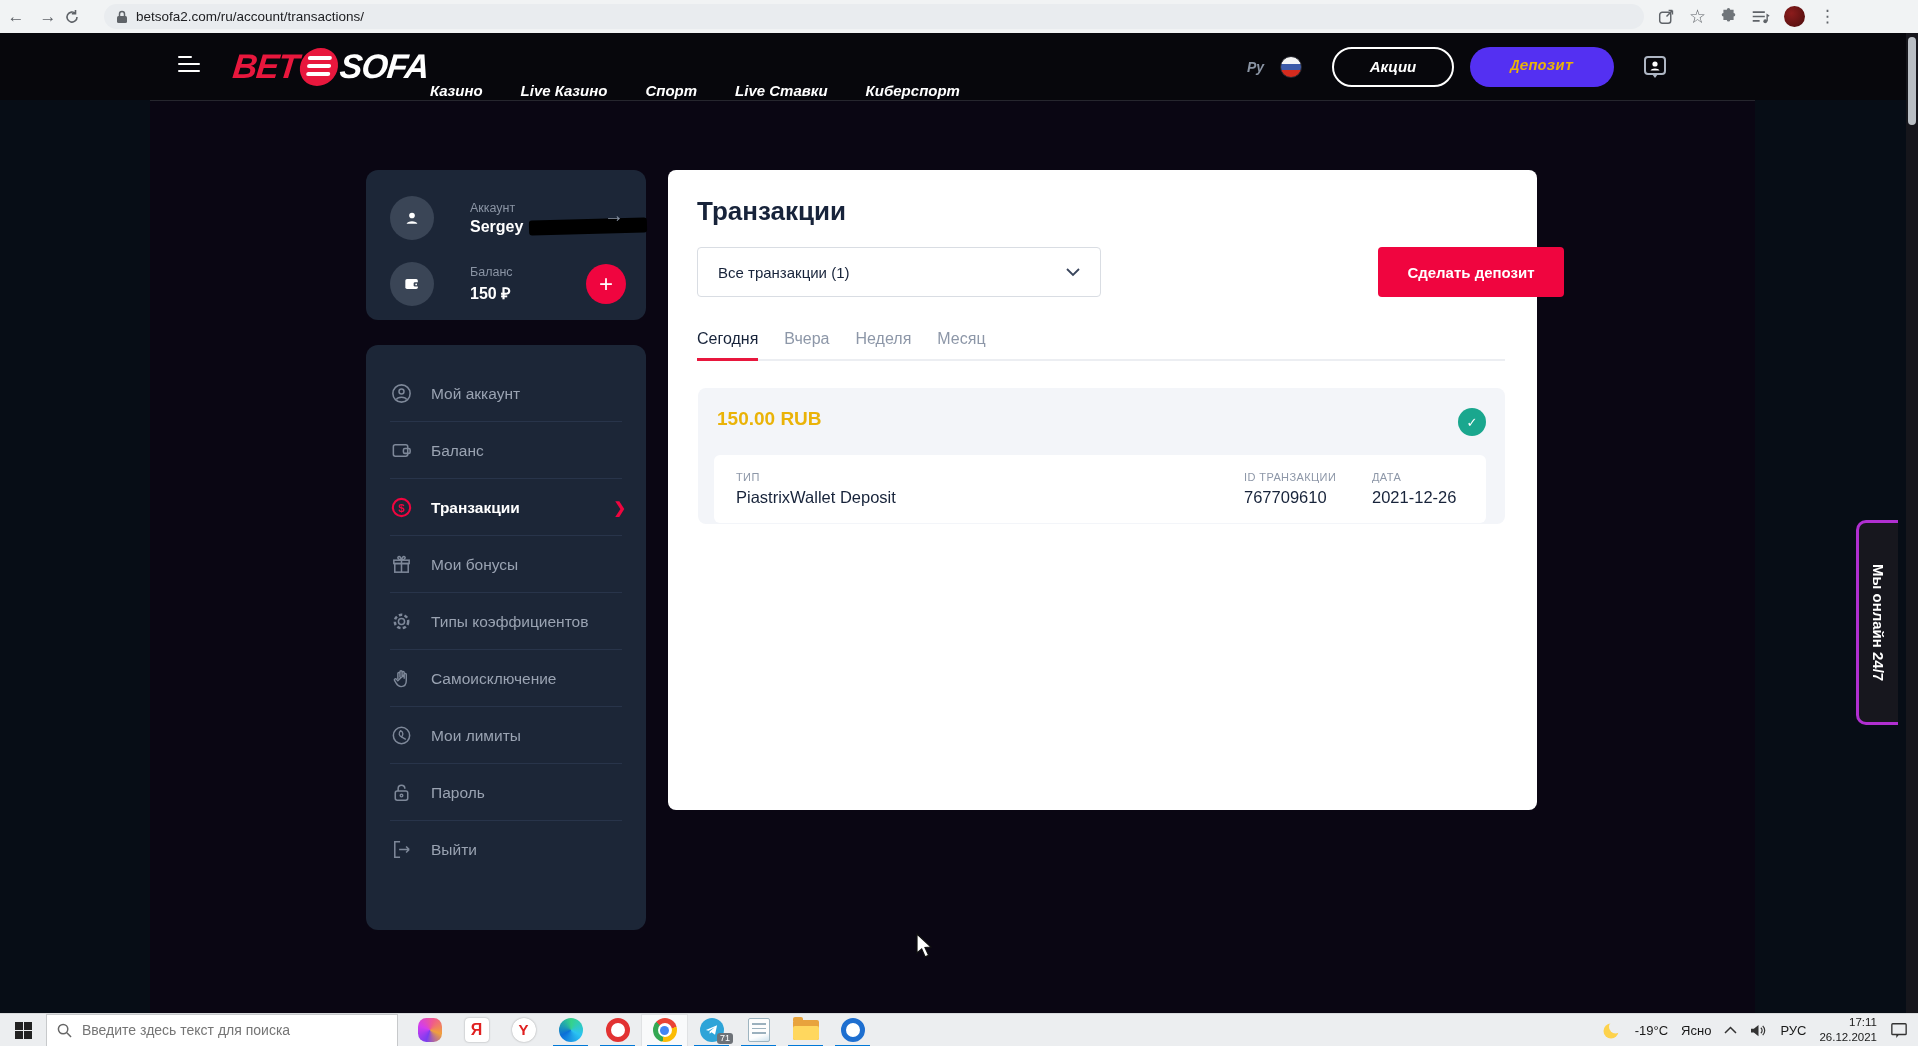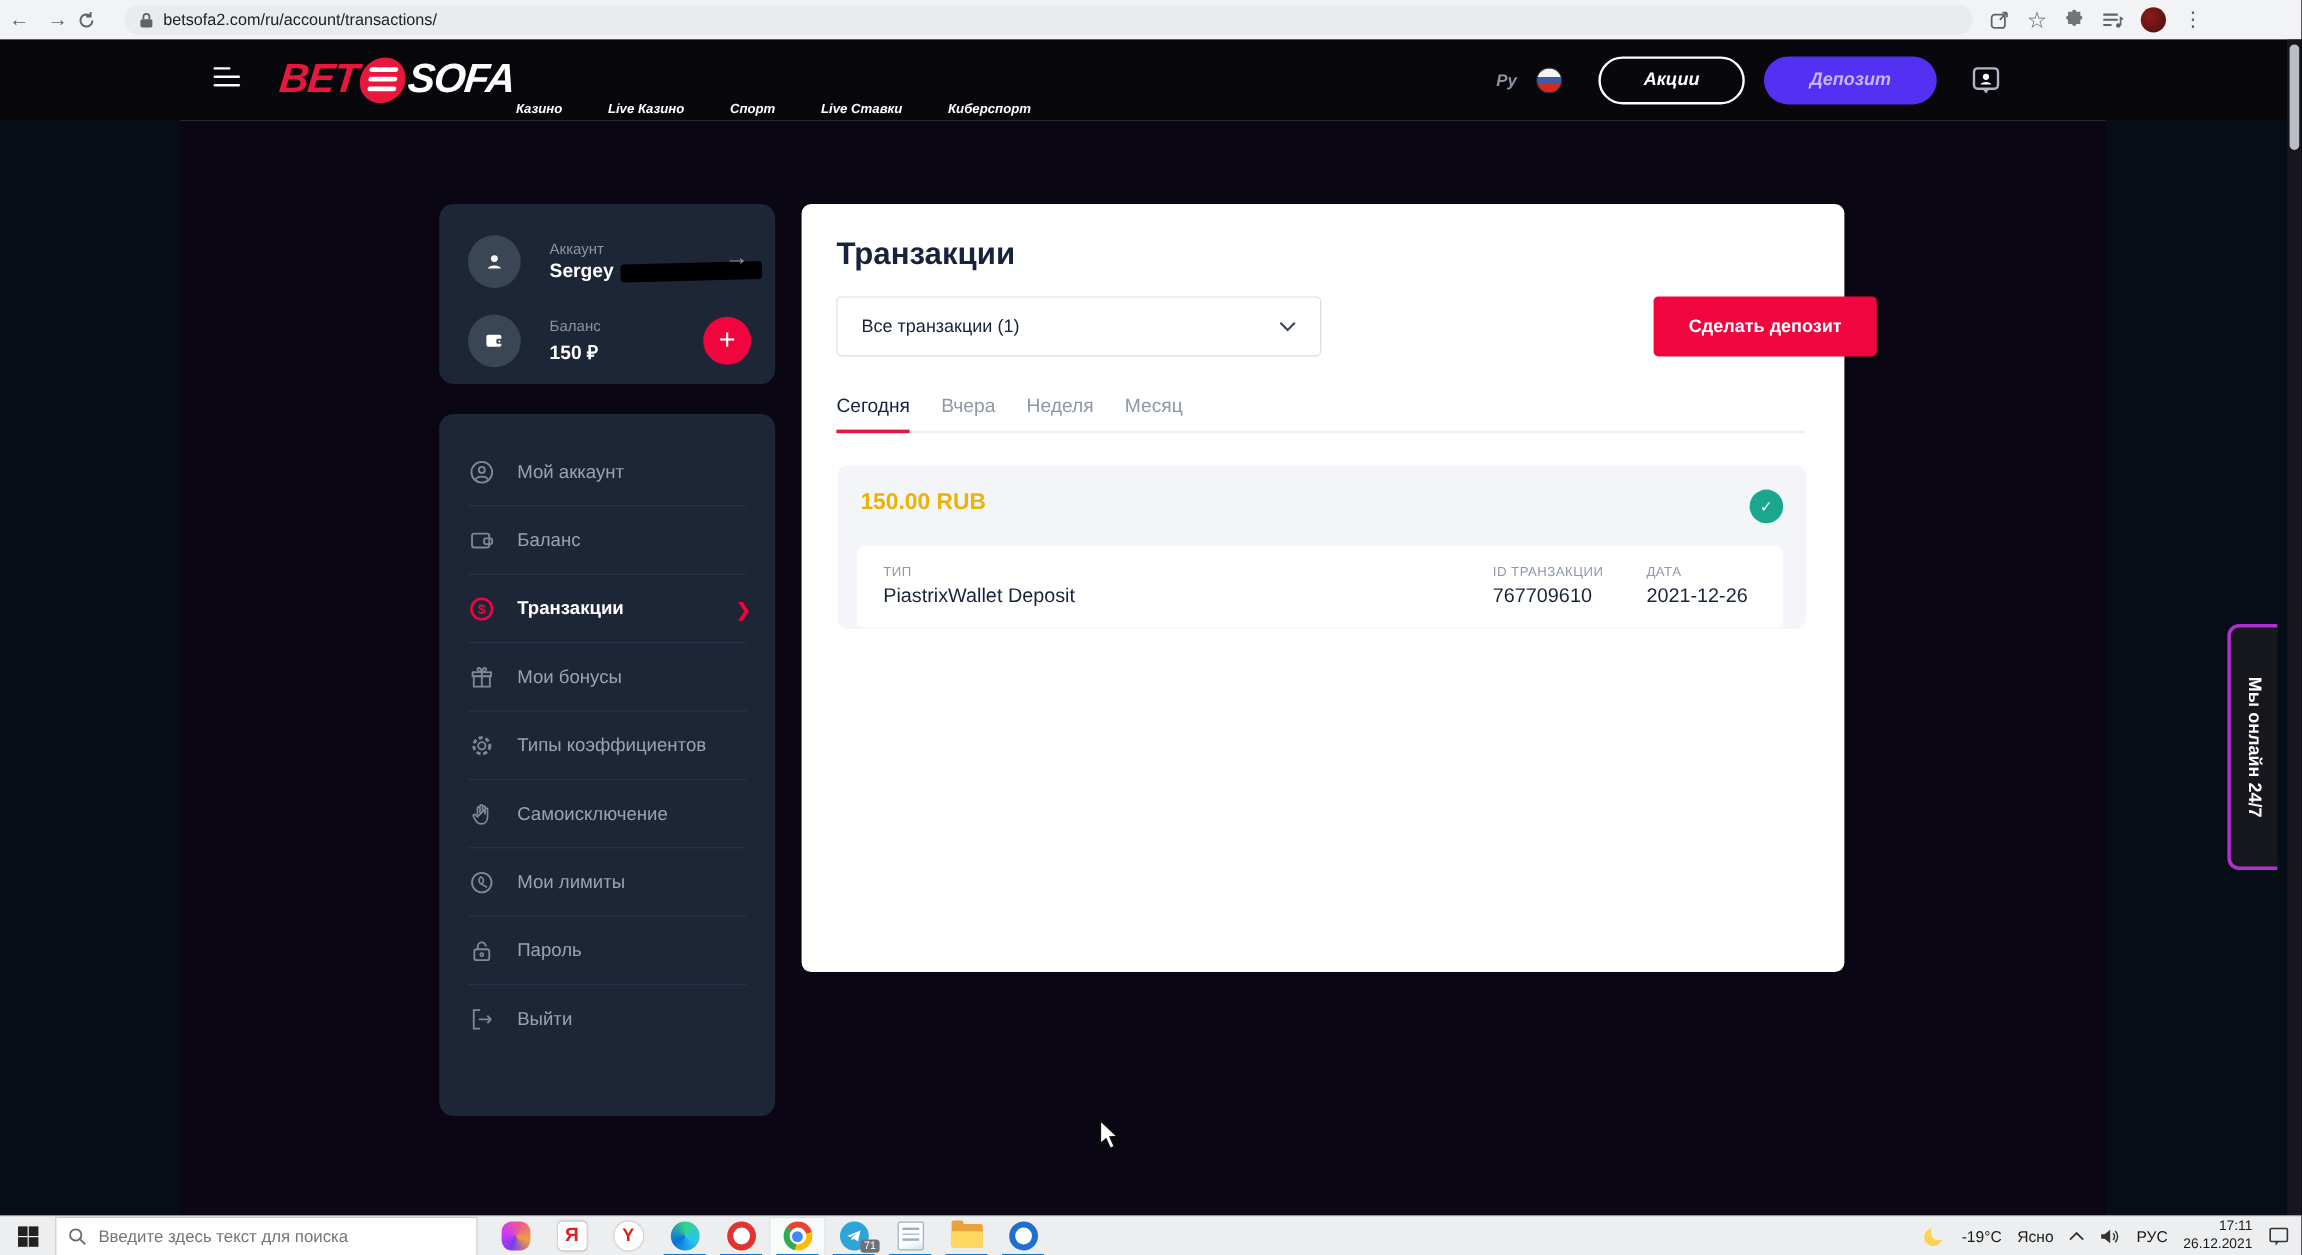--- a/index.html
+++ b/index.html
@@ -21,38 +21,38 @@
   .hamburger { left:178px; top:56px; width:22px; height:16px; display:flex; flex-direction:column; justify-content:space-between; cursor:pointer; }
   .hamburger i { display:block; height:2px; background:#fff; border-radius:1px; }
   .hamburger i:nth-child(1){ width:14px; } .hamburger i:nth-child(2){ width:22px; } .hamburger i:nth-child(3){ width:22px; }
   .logo { left:233px; top:47px; display:flex; align-items:center; font-style:italic; font-weight:800; font-size:34px; letter-spacing:-1px; transform:skewX(-6deg); }
   .logo .bet { color:#e8173d; }
   .logo .sofa { color:#ffffff; }
   .logo-disc { width:38px; height:38px; border-radius:50%; background:#e8173d; margin:0 2px; position:relative; overflow:hidden; }
   .logo-disc i { position:absolute; left:7px; width:24px; height:4px; background:#fff; border-radius:2px; }
   .logo-disc i:nth-child(1){ top:8px; } .logo-disc i:nth-child(2){ top:16px; } .logo-disc i:nth-child(3){ top:24px; }
   .main-nav { left:430px; top:33px; height:67px; display:flex; align-items:center; gap:38px; }
-  .main-nav a { color:#fff; font-size:11px; font-weight:700; font-style:italic; text-decoration:none; cursor:pointer;margin-top:48px; }
+  .main-nav a { color:#fff; font-size:15px; font-weight:700; font-style:italic; text-decoration:none; cursor:pointer;margin-top:48px; }
   .hdr-right { right:250px; top:33px; height:67px; display:flex; align-items:center; gap:16px; }
   .lang-label { color:#8a94a4; font-size:14px; font-weight:700; font-style:italic; cursor:pointer; }
   .flag { width:22px; height:22px; border-radius:50%; background:linear-gradient(#f5f5f5 34%, #3d5ba9 34% 67%, #d52b1e 67%); border:1px solid #2a2a33; cursor:pointer; }
   .btn-promos { width:122px; height:40px; border:2px solid #fff; border-radius:21px; background:transparent; color:#fff; font-size:15px; font-weight:700; font-style:italic; margin-left:14px; cursor:pointer; }
-  .btn-deposit-hdr { width:144px; height:40px; border:none; border-radius:21px; background:#5430f2; color:#c4b5fd; font-size:15px; font-weight:700; font-style:italic; cursor:pointer; }
+  .btn-deposit-hdr { width:144px; height:40px; border:none; border-radius:21px; background:#5430f2; color:#eab308; font-size:15px; font-weight:700; font-style:italic; cursor:pointer;font-family:Liberation Mono, monospace; }
   .profile-ic { margin-left:12px; cursor:pointer; display:flex; }
 
   
   .page-bg { left:0; top:100px; width:1918px; height:913px; background:#0a0613; border-top:1px solid #26262e; }
   .strip-left { left:0; top:100px; width:150px; height:913px; background:#070d16; }
   .strip-right { left:1755px; top:100px; width:163px; height:913px; background:#070d16; }
   .scrollbar { left:1906px; top:33px; width:12px; height:980px; background:#16161c; }
   .scroll-thumb { left:1908px; top:37px; width:8px; height:88px; background:#b9bec4; border-radius:4px; }
 
   
   .acct-card { left:366px; top:170px; width:280px; height:150px; background:#1c2637; border-radius:12px; padding:26px 24px; }
-  .acct-row { display:flex; align-items:center; gap:24px; position:relative; }
+  .acct-row { display:flex; align-items:center; gap:36px; position:relative; }
   .acct-row + .acct-row { margin-top:22px; }
   .circle-ic { width:44px; height:44px; border-radius:50%; background:#3a4556; display:flex; align-items:center; justify-content:center; flex-shrink:0; }
   .acct-meta .lbl { color:#8a94a4; font-size:12.5px; }
   .acct-meta .val { color:#fff; font-size:16px; font-weight:700; margin-top:3px; display:flex; align-items:center; }
   .redact { display:inline-block; width:118px; height:15px; background:#000; border-radius:3px; margin-left:6px; transform:rotate(-1.5deg); }
   .acct-arrow { position:absolute; right:-2px; top:8px; color:#8a94a4; font-size:20px; cursor:pointer; }
   .plus-btn { position:absolute; right:-4px; top:2px; width:40px; height:40px; border-radius:50%; background:#f0053f; border:none; color:#fff; font-size:24px; font-weight:400; line-height:38px; cursor:pointer; }
 
   .menu-card { left:366px; top:345px; width:280px; height:585px; background:#1c2637; border-radius:12px; padding:20px 0; }
   .menu-item { height:57px; display:flex; align-items:center; gap:18px; padding:0 24px; cursor:pointer; position:relative; }

